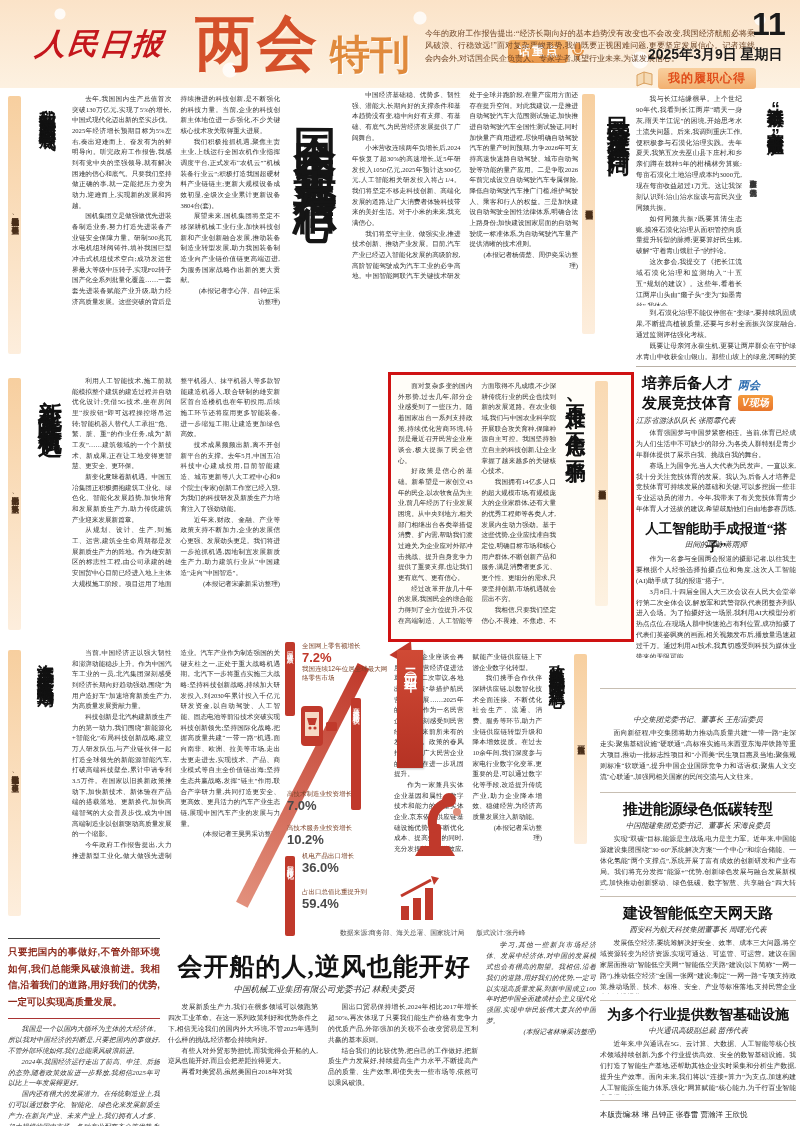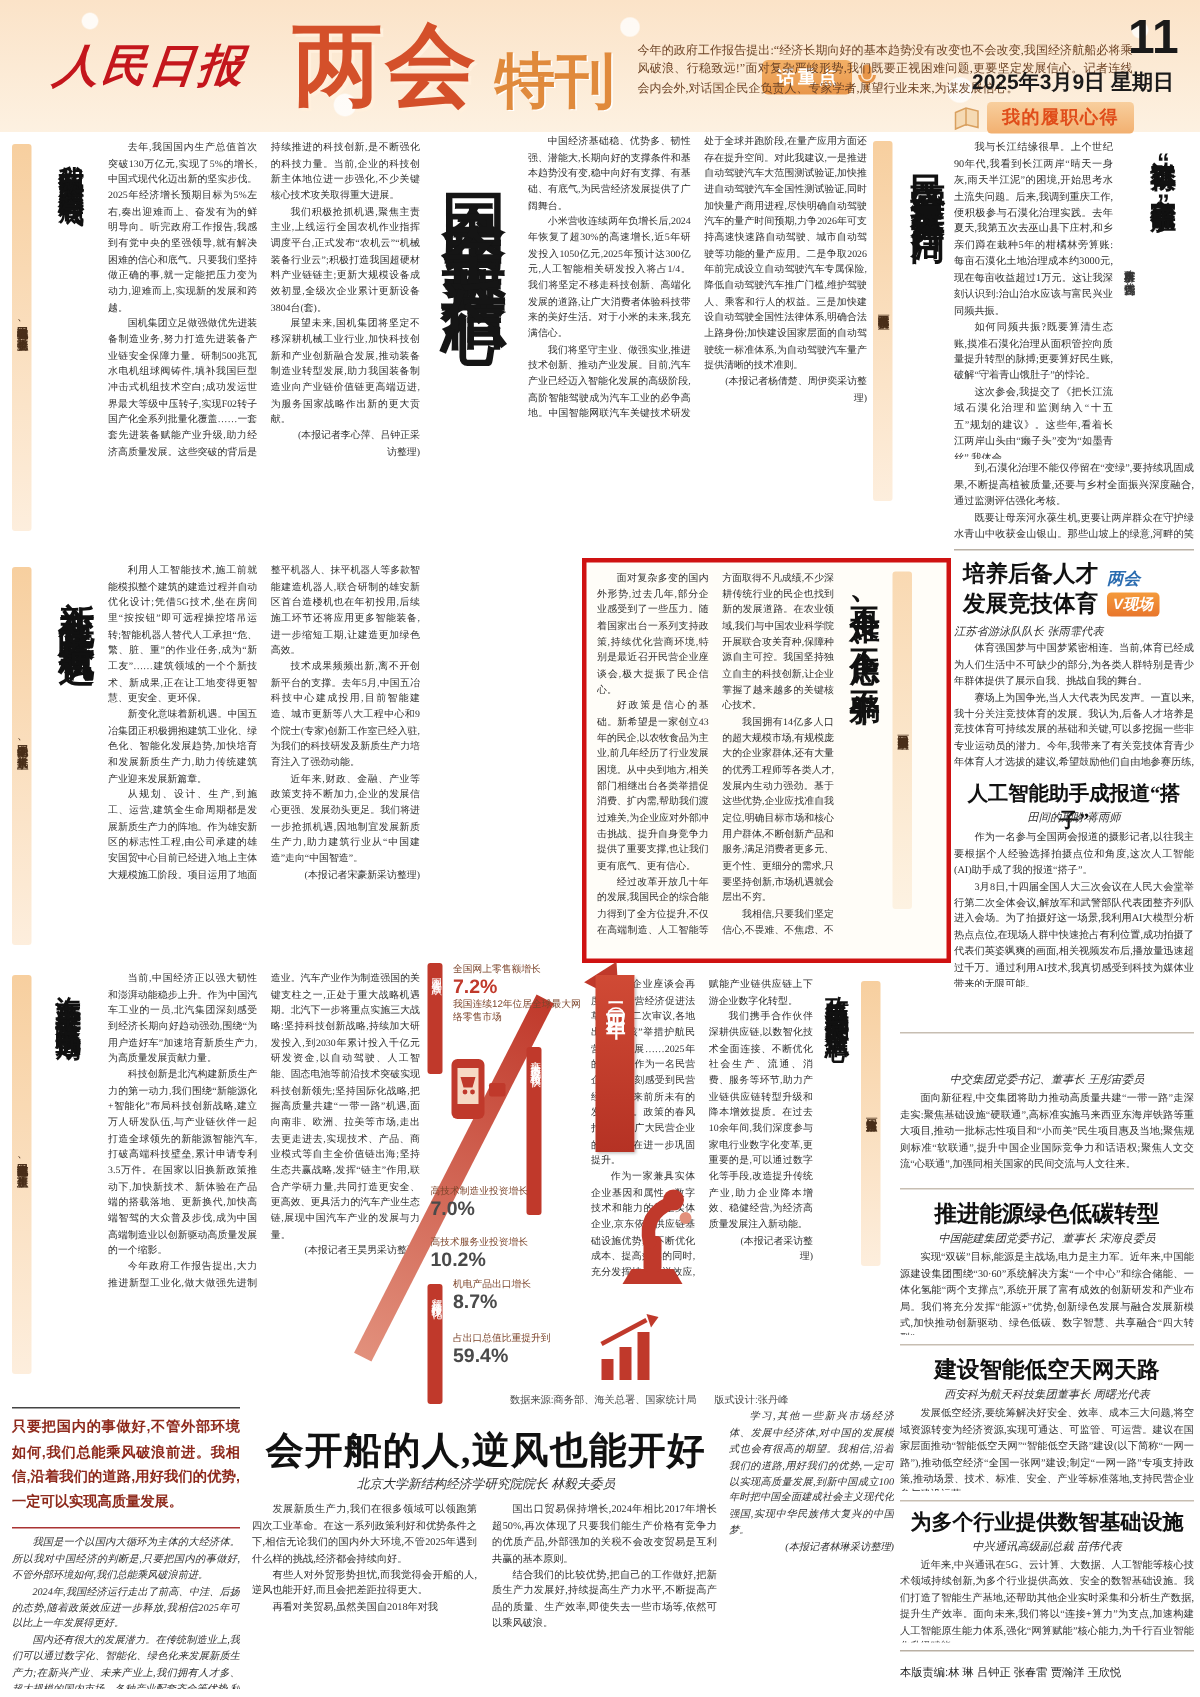--- a/index.html
+++ b/index.html
@@ -205,21 +205,21 @@
       <rect x="24" y="34" width="12" height="24" rx="3" fill="#c0392b"></rect>
       <path d="M28 38 q-4 -18 14 -26" stroke="#c0392b" stroke-width="9" fill="none" stroke-linecap="round"></path>
       <circle cx="44" cy="10" r="7" fill="#c0392b"></circle>
       <circle cx="52" cy="22" r="4" fill="#e2907c"></circle>
     </svg>
   </div>
 
   <div class="abs vtext rtab" style="left:0px;top:216px;height:72px;">贸易结构持续优化</div>
   <div class="abs" style="left:17px;top:212px;width:90px;">
     <div class="stat-label">机电产品出口增长</div>
-    <div class="stat-val">8.7%</div>
+    <div class="stat-val">36.0%</div>
   </div>
   <div class="abs" style="left:17px;top:248px;width:90px;">
     <div class="stat-label">占出口总值比重提升到</div>
     <div class="stat-val">59.4%</div>
   </div>
 
   <div class="abs" style="left:112px;top:236px;">
     <svg width="52" height="46" viewBox="0 0 52 46">
       <rect x="4" y="30" width="8" height="14" fill="#c0392b"></rect>
       <rect x="16" y="22" width="8" height="22" fill="#c0392b"></rect>
@@ -324,21 +324,21 @@
 <div class="abs" style="left:6px;top:938px;width:590px;height:190px;">
   <div class="abs" style="left:2px;top:0;width:152px;border-top:1.5px solid #444;"></div>
   <div class="abs quote" style="left:2px;top:6px;width:152px;">只要把国内的事做好,不管外部环境如何,我们总能乘风破浪前进。我相信,沿着我们的道路,用好我们的优势,一定可以实现高质量发展。</div>
   <div class="abs" style="left:2px;top:80px;width:152px;border-top:1px solid #a33;"></div>
   <div class="abs sec-body kai" style="left:2px;top:86px;width:152px;height:102px;">
       <p class="para">我国是一个以国内大循环为主体的大经济体。所以我对中国经济的判断是,只要把国内的事做好,不管外部环境如何,我们总能乘风破浪前进。</p>
       <p class="para">2024年,我国经济运行走出了前高、中洼、后扬的态势,随着政策效应进一步释放,我相信2025年可以比上一年发展得更好。</p>
       <p class="para">国内还有很大的发展潜力。在传统制造业上,我们可以通过数字化、智能化、绿色化来发展新质生产力;在新兴产业、未来产业上,我们拥有人才多、超大规模的国内市场、各种产业配套齐全等优势,利用这些优势来</p>
     </div>
   <div class="abs bot-head" style="left:162px;top:12px;width:312px;text-align:center;">会开船的人,逆风也能开好</div>
-  <div class="abs sec-byline" style="left:162px;top:46px;width:312px;font-size:8.5px;">北京大学新结构经济学研究院院长  林毅夫委员</div>
+  <div class="abs sec-byline" style="left:162px;top:46px;width:312px;font-size:8.5px;">中国机械工业集团有限公司党委书记  林毅夫委员</div>
   <div class="abs sec-body" style="left:162px;top:64px;width:150px;height:124px;">
       <p class="para">发展新质生产力,我们在很多领域可以领跑第四次工业革命。在这一系列政策利好和优势条件之下,相信无论我们的国内外大环境,不管2025年遇到什么样的挑战,经济都会持续向好。</p>
       <p class="para">有些人对外贸形势担忧,而我觉得会开船的人,逆风也能开好,而且会把差距拉得更大。</p>
       <p class="para">再看对美贸易,虽然美国自2018年对我</p>
     </div>
   <div class="abs sec-body" style="left:322px;top:64px;width:150px;height:124px;">
       <p class="para">国出口贸易保持增长,2024年相比2017年增长超50%,再次体现了只要我们能生产价格有竞争力的优质产品,外部强加的关税不会改变贸易是互利共赢的基本原则。</p>
       <p class="para">结合我们的比较优势,把自己的工作做好,把新质生产力发展好,持续提高生产力水平,不断提高产品的质量、生产效率,即使失去一些市场等,依然可以乘风破浪。</p>
     </div>
   <div class="abs sec-body kai" style="left:480px;top:2px;width:110px;height:186px;">

